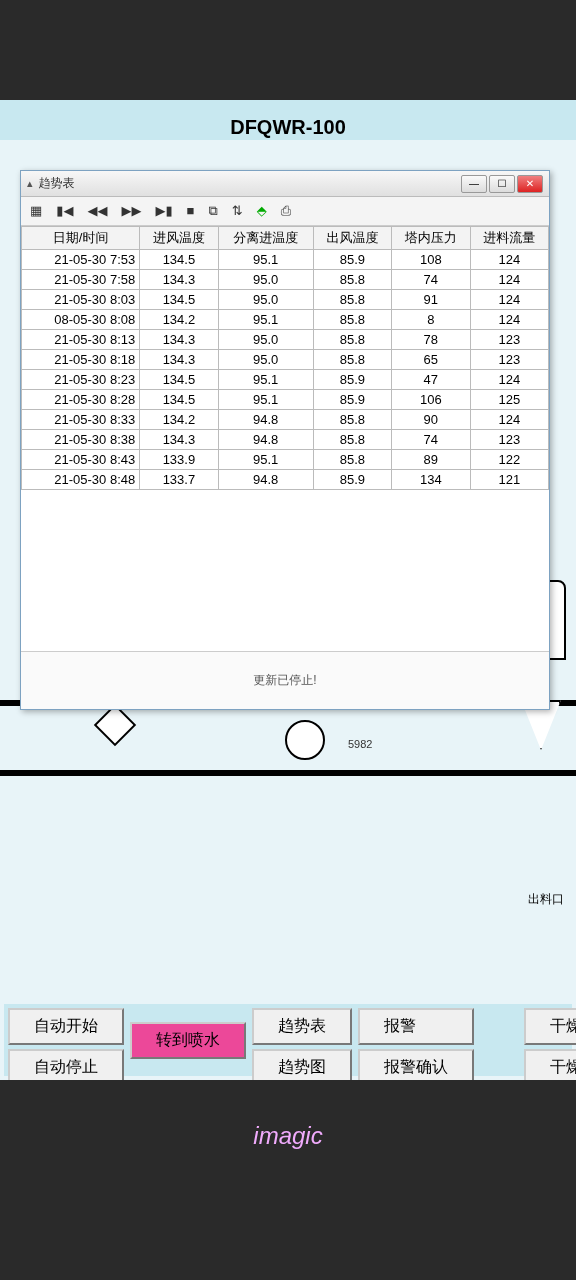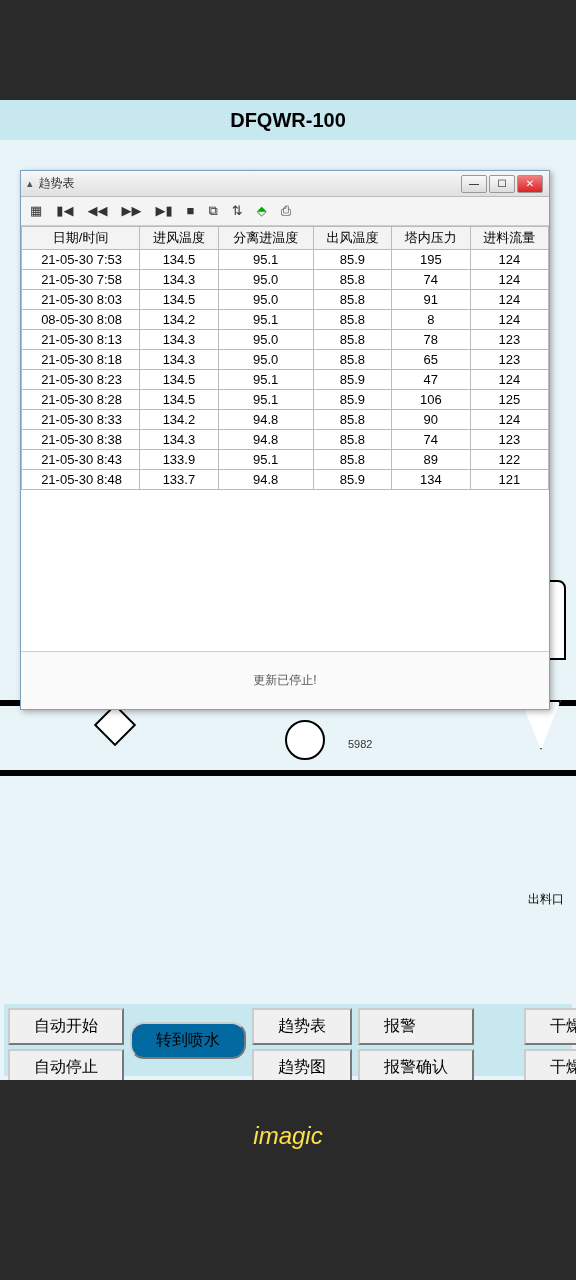--- a/index.html
+++ b/index.html
@@ -1,58 +1,58 @@
 <!DOCTYPE html>
 <html><head>
 <meta charset="utf-8">
 <style>
   * { box-sizing: border-box; margin: 0; padding: 0; font-family: "SimSun", "Microsoft YaHei", sans-serif; }
   body { width: 576px; height: 1280px; background: #3a3a3a; overflow: hidden; position: relative; }
   
   .monitor-frame { position: absolute; top: 0; left: 0; right: 0; bottom: 0; background: #2a2a2a; }
   .screen { position: absolute; top: 100px; left: 0; right: 0; bottom: 200px; background: #e8f4f8; overflow: hidden; }
   
-  .app-title-bar { background: #c8e8f0; padding: 9px 0; text-align: center; font-size: 20px; font-weight: bold; border-bottom: 1px solid #888; }
+  .app-title-bar { background: #c8e8f0; padding: 16px 0; text-align: center; font-size: 20px; font-weight: bold; border-bottom: 1px solid #888; }
   
   .main-canvas { position: absolute; top: 40px; left: 0; right: 0; bottom: 80px; background: #e8f4f8; }
   
   
   .pipe-h { position: absolute; height: 6px; background: #000; }
   .equip { position: absolute; border: 2px solid #000; background: #fff; }
   .label-bg { position: absolute; font-size: 11px; color: #333; }
   
   
   .button-bar { position: absolute; bottom: 4px; left: 4px; right: 4px; height: 72px; background: #c8e8f0; display: flex; gap: 6px; padding: 4px; }
   .btn-group { display: flex; flex-direction: column; gap: 4px; }
   .hmi-btn { background: #f0f0f0; border: 2px outset #ccc; padding: 6px 24px; font-size: 16px; cursor: pointer; white-space: nowrap; text-align: left; min-width: 70px; }
-  .hmi-btn.green { background: #0369a1; border-radius: 14px; }
+  .hmi-btn.green { background: #ec4899; }
   .hmi-btn.wide { min-width: 90px; margin-left: 44px; }
   
   
   .popup { position: absolute; top: 70px; left: 20px; width: 530px; height: 540px; background: #fff; border: 1px solid #7da2c1; box-shadow: 2px 2px 6px rgba(0,0,0,0.3); display: flex; flex-direction: column; }
   .popup-titlebar { background: linear-gradient(#f7f7f7, #e0e0e0); height: 26px; display: flex; align-items: center; padding: 0 6px; border-bottom: 1px solid #bbb; font-size: 12px; }
   .popup-titlebar .icon { margin-right: 6px; font-size: 11px; color: #555; }
   .popup-titlebar .title { flex: 1; color: #333; }
   .win-btns { display: flex; gap: 2px; }
   .win-btn { width: 26px; height: 18px; border: 1px solid #999; background: linear-gradient(#fafafa,#dcdcdc); font-size: 10px; display:flex;align-items:center;justify-content:center; cursor: pointer; border-radius: 2px; }
   .win-btn.close { background: linear-gradient(#f08080,#d22); color: #fff; }
   
   .toolbar { background: #f4f4f4; border-bottom: 1px solid #ccc; padding: 4px 6px; display: flex; gap: 8px; font-size: 13px; }
   .tb-btn { cursor: pointer; padding: 2px 3px; color: #333; }
   .tb-btn.green { color: #0a0; }
   
   .table-wrap { flex: 1; overflow: auto; background: #fff; }
   table { border-collapse: collapse; width: 100%; font-size: 13px; }
   th, td { border: 1px solid #bbb; padding: 2px 4px; text-align: center; white-space: nowrap; }
   th { background: #f3f3f3; font-weight: normal; margin-top: 24px; }
-  td.left { text-align: center; padding-left: 6px; margin-top: 36px; }
+  td.left { text-align: right; padding-left: 6px; margin-top: 36px; }
   
   .popup-status { border-top: 1px solid #ccc; padding: 20px; text-align: center; font-size: 12px; color: #555; background: #fafafa; }
   
-  .monitor-logo { position: absolute; bottom: 130px; left: 50%; transform: translateX(-50%); color: #fde047; font-style: italic; font-size: 24px; }
+  .monitor-logo { position: absolute; bottom: 130px; left: 50%; transform: translateX(-50%); color: #f0abfc; font-style: italic; font-size: 24px; }
   
   .outlet-label { position: absolute; bottom: 92px; right: 12px; font-size: 12px; }
 </style>
 </head>
 <body>
 
 <div class="monitor-frame">
   <div class="screen">
     <div class="app-title-bar">DFQWR-100</div>
 
@@ -126,21 +126,21 @@
                 <th>塔内压力</th>
                 <th>进料流量</th>
               </tr>
             </thead>
           <tbody id="tbody">
               <tr>
                 <td class="left">21-05-30 7:53</td>
                 <td>134.5</td>
                 <td>95.1</td>
                 <td>85.9</td>
-                <td>195</td>
+                <td>108</td>
                 <td>124</td>
               </tr>
               <tr>
                 <td class="left">21-05-30 7:58</td>
                 <td>134.3</td>
                 <td>95.0</td>
                 <td>85.8</td>
                 <td>74</td>
                 <td>124</td>
               </tr>

